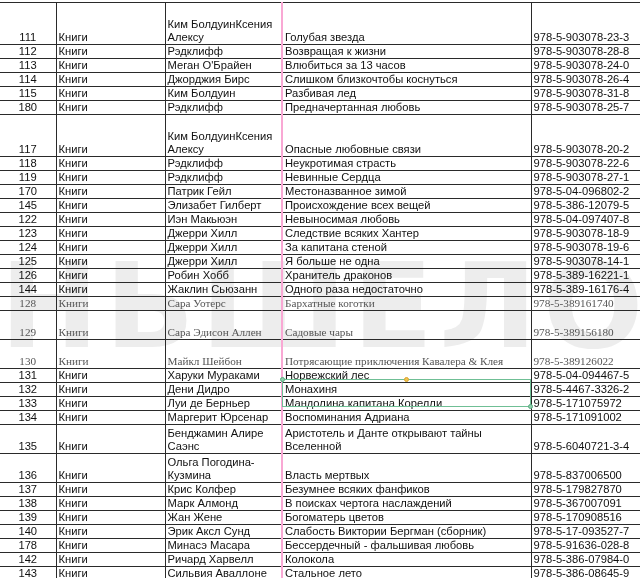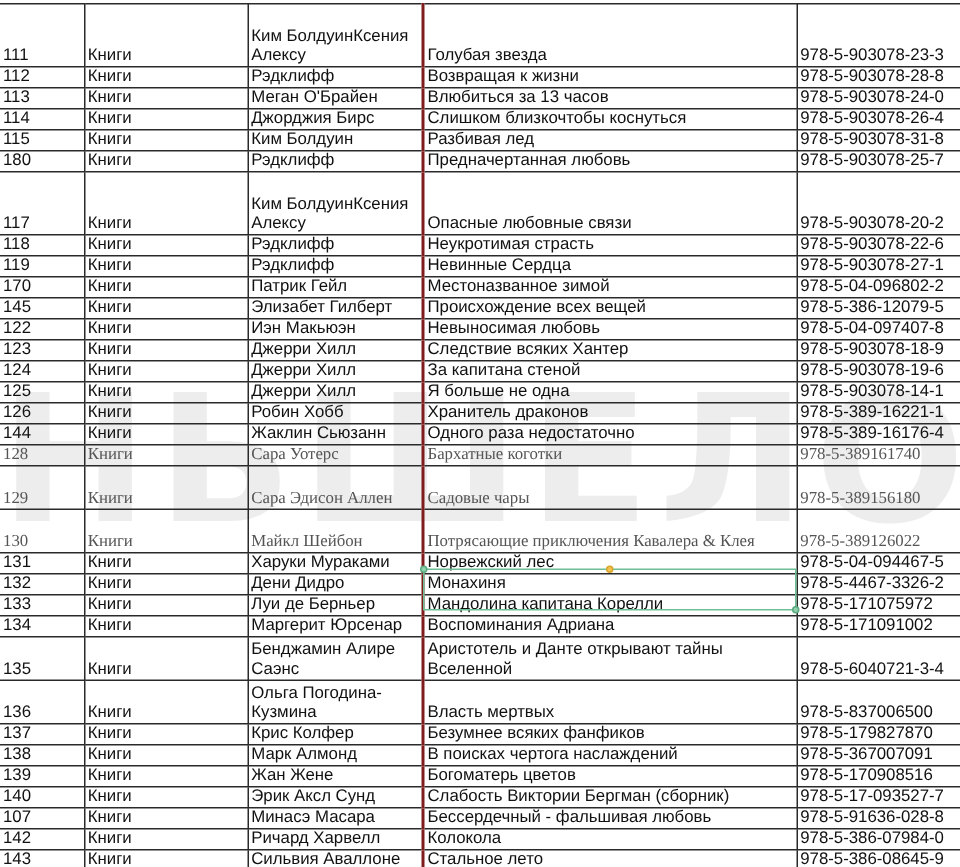--- a/index.html
+++ b/index.html
@@ -9,23 +9,23 @@
     table { border-collapse: collapse; table-layout: fixed; width: 660px; }
     col.c-num { width: 56px; }
     col.c-cat { width: 109px; }
     col.c-auth { width: 117px; }
     col.c-title { width: 249px; }
     col.c-isbn { width: 129px; }
     td { border-top: 1px solid #2a2a2a; border-bottom: 1px solid #2a2a2a;
          border-left: 1px solid #2a2a2a; border-right: 1px solid #2a2a2a;
          font-size: 11.2px; line-height: 13px; padding: 0 2px; vertical-align: bottom;
          white-space: nowrap; overflow: hidden; height: 13px; }
-    td.num { text-align: left; border-left: none; padding-right: 2px; }
+    td.num { text-align: center; border-left: none; padding-right: 2px; }
     td.auth, td.title { white-space: normal; }
-    td.title { border-left: 2px solid #7f1d1d; }
+    td.title { border-left: 2px solid #f9a8d4; }
     tr.tall2 td { height: 41px; }
     tr.tall1 td { height: 28px; }
     tr.faded td { color: #555; font-family: Liberation Serif, serif; }
     .selection { position: absolute; left: 282px; top: 379px; width: 249px; height: 28px;
                  border: 1px solid #6fbf95; box-sizing: border-box; pointer-events: none; }
     .sel-handle { position: absolute; width: 5px; height: 5px; border-radius: 50%;
                   background: #8fd0ad; border: 1px solid #5aa97f; box-sizing: border-box; }
     .sel-handle.tl { left: -3px; top: -3px; }
     .sel-handle.br { right: -3px; bottom: -3px; }
     .sel-handle.tm { left: 121px; top: -3px; background: #f2c14e; border-color: #d9a52c; }
@@ -253,21 +253,21 @@
           <td class="">978-5-170908516</td>
         </tr>
         <tr>
           <td class="num">140</td>
           <td class="">Книги</td>
           <td class="auth">Эрик Аксл Сунд</td>
           <td class="title">Слабость Виктории Бергман (сборник)</td>
           <td class="">978-5-17-093527-7</td>
         </tr>
         <tr>
-          <td class="num">107</td>
+          <td class="num">178</td>
           <td class="">Книги</td>
           <td class="auth">Минасэ Масара</td>
           <td class="title">Бессердечный - фальшивая любовь</td>
           <td class="">978-5-91636-028-8</td>
         </tr>
         <tr>
           <td class="num">142</td>
           <td class="">Книги</td>
           <td class="auth">Ричард Харвелл</td>
           <td class="title">Колокола</td>

